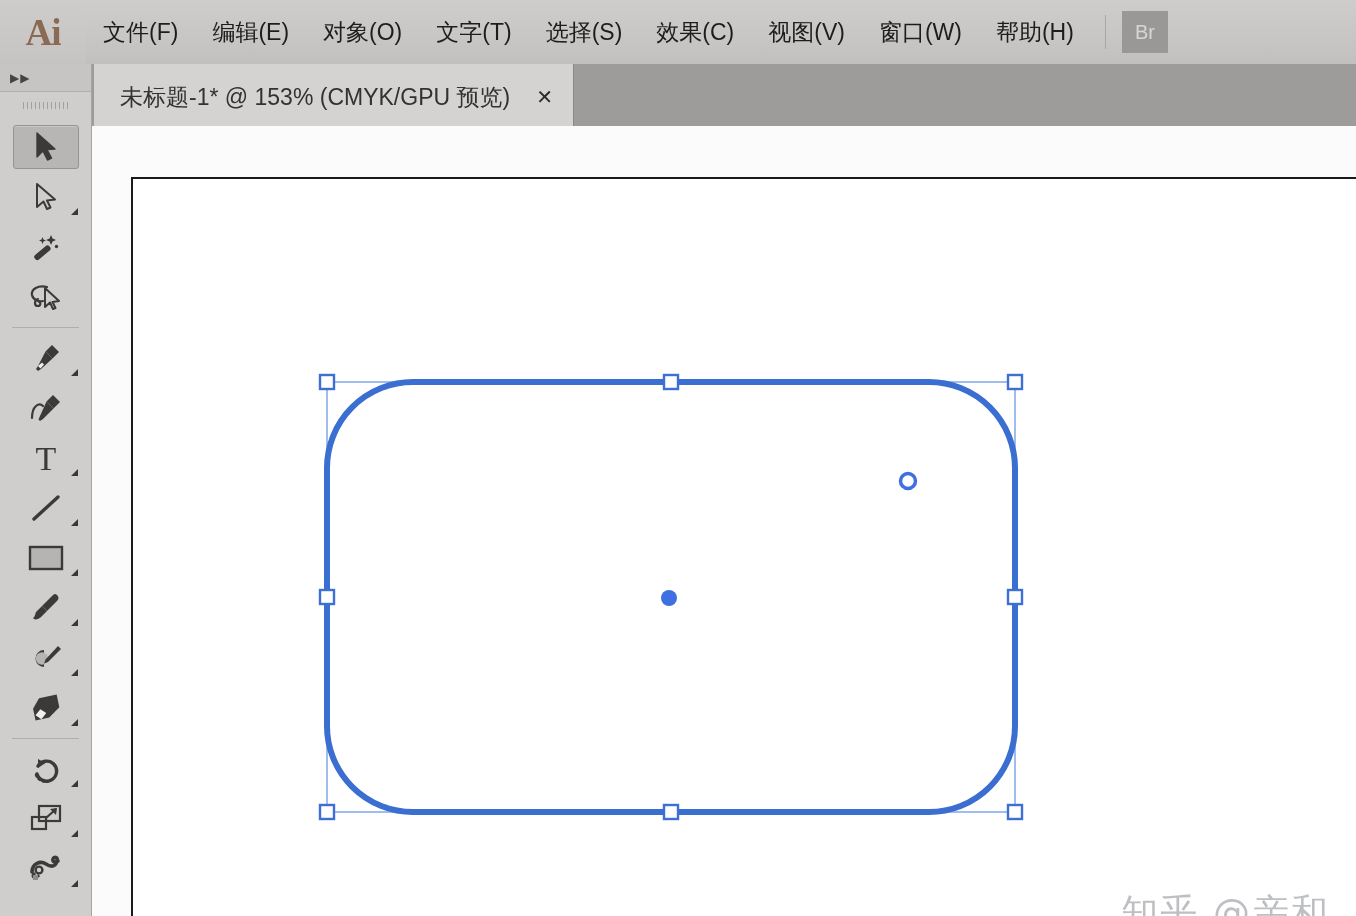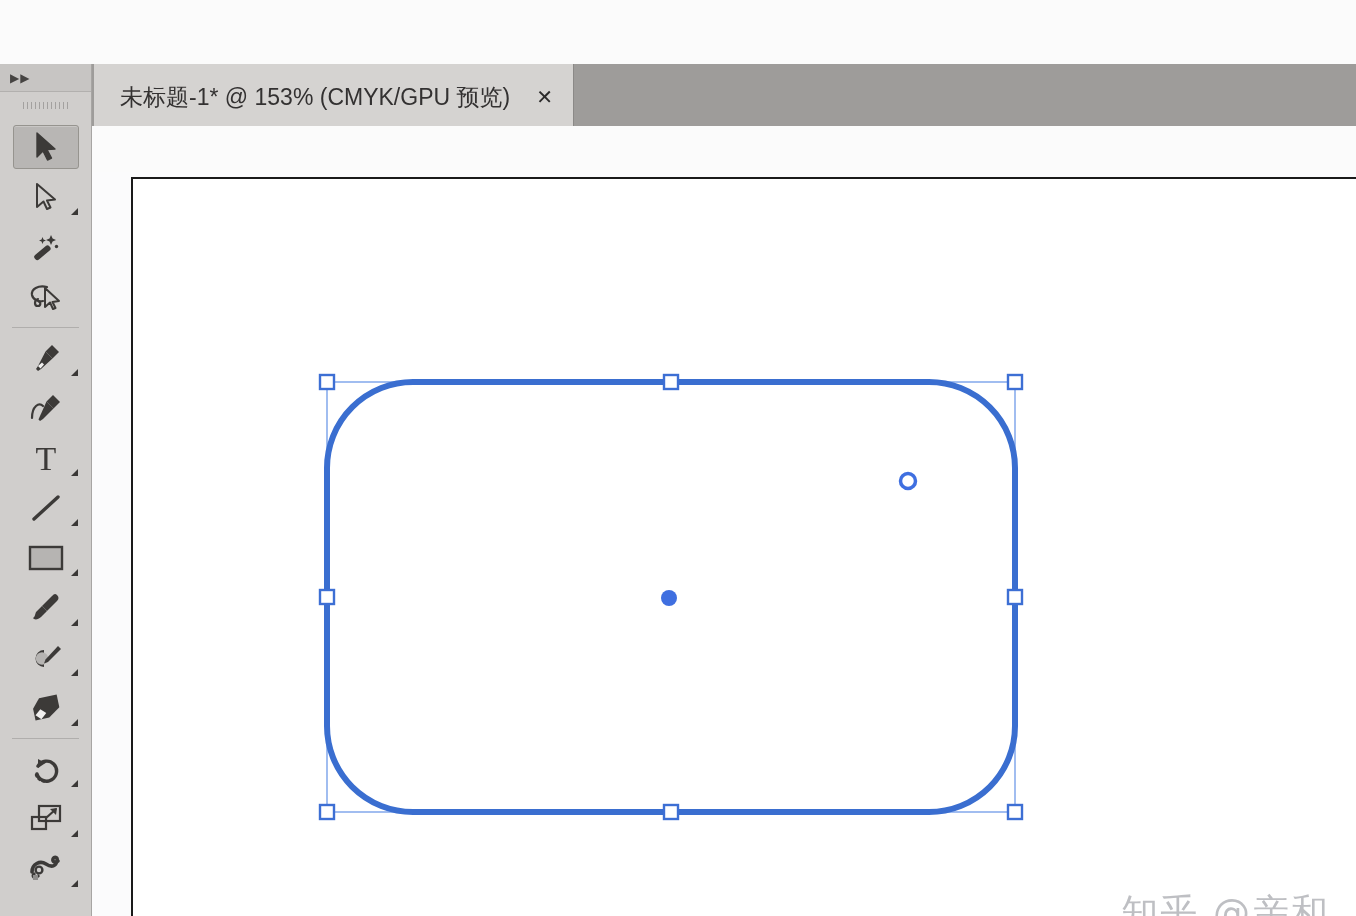--- a/index.html
+++ b/index.html
@@ -242,20 +242,36 @@
     white-space: nowrap;
     font-family: "DejaVu Sans", "Liberation Sans", sans-serif;
     opacity: 0.92;
   }
 </style>
 </head>
 <body>
 
 <div id="app">
 
+  <div class="menubar">
+    <div class="ai-logo">Ai</div>
+    <div class="menu-items">
+      <div class="menu-item">文件(F)</div>
+      <div class="menu-item">编辑(E)</div>
+      <div class="menu-item">对象(O)</div>
+      <div class="menu-item">文字(T)</div>
+      <div class="menu-item">选择(S)</div>
+      <div class="menu-item">效果(C)</div>
+      <div class="menu-item">视图(V)</div>
+      <div class="menu-item">窗口(W)</div>
+      <div class="menu-item">帮助(H)</div>
+    </div>
+    <div class="menu-sep-vert"></div>
+    <div class="br-button">Br</div>
+  </div>
 
   <div class="tabbar">
     <div class="tab-strip">
       <div class="doc-tab">
         <span class="doc-tab-title">未标题-1* @ 153% (CMYK/GPU 预览)</span>
         <span class="doc-tab-close">✕</span>
       </div>
     </div>
   </div>
 

